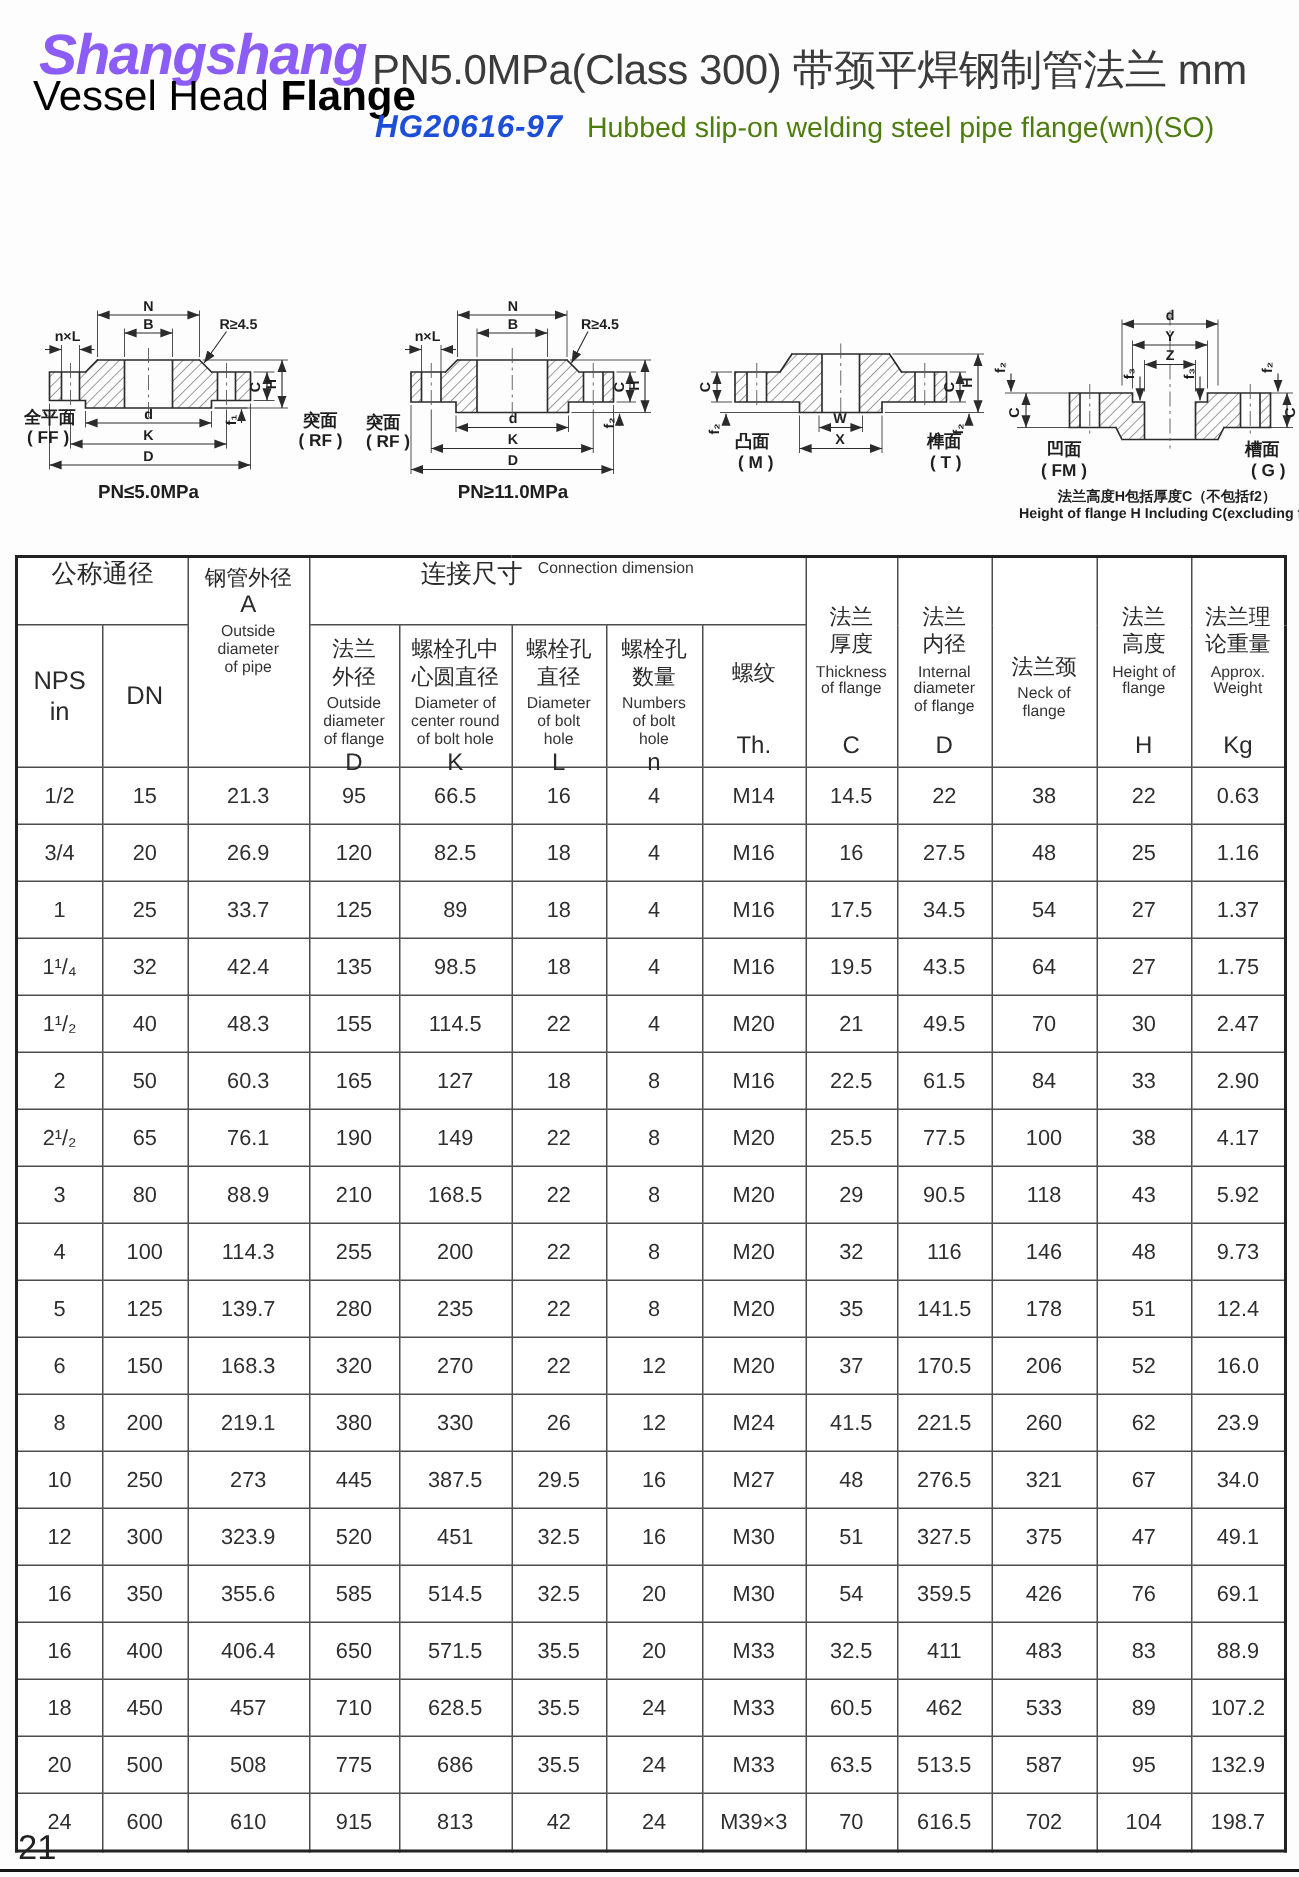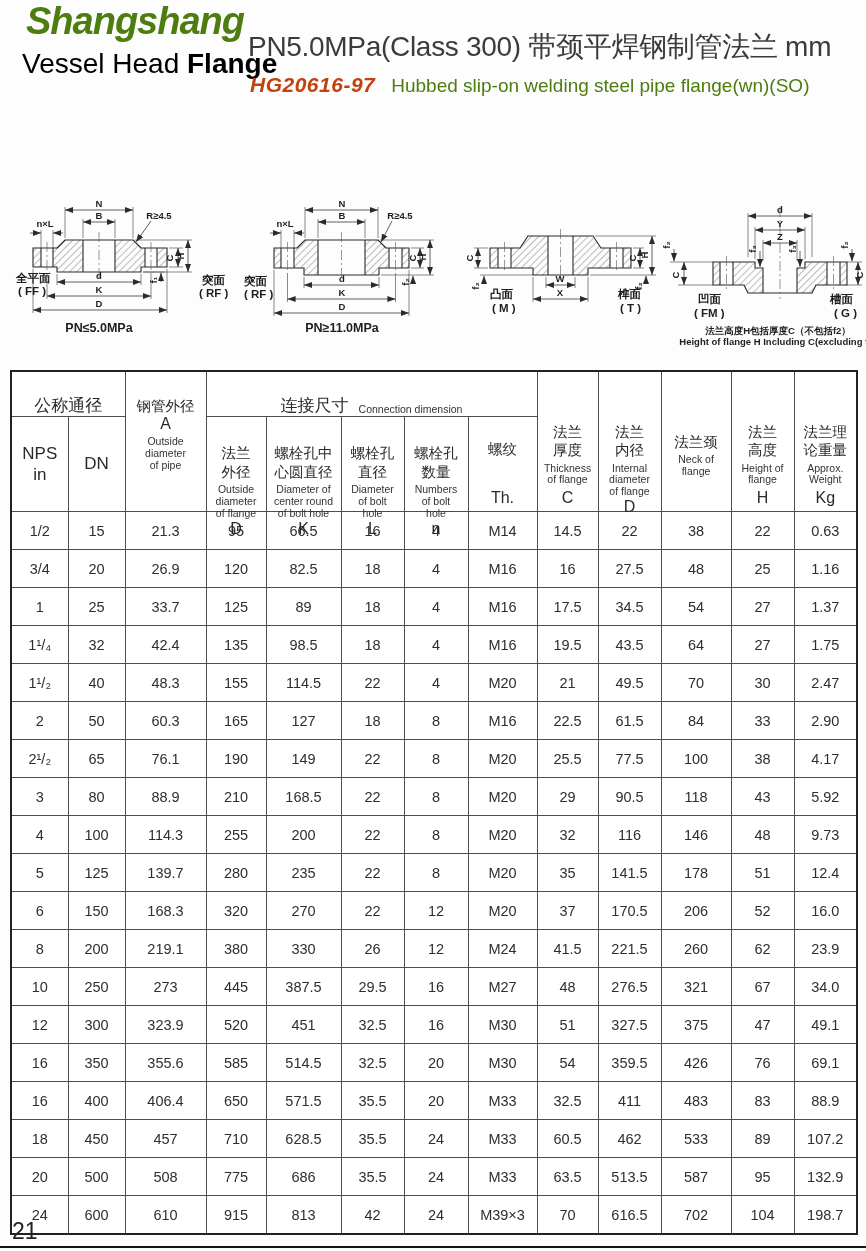--- a/index.html
+++ b/index.html
@@ -1,25 +1,25 @@
 <!DOCTYPE html>
 <html><head>
 <meta charset="utf-8">
 <style>
   html,body{margin:0;padding:0;}
   body{width:866px;height:1251px;position:relative;background:#fdfdfd;overflow:hidden;
        font-family:"Liberation Sans",sans-serif;color:#333;}
   
-  .logo{position:absolute;left:26px;top:0;font-size:38px;font-weight:bold;font-style:italic;
-        color:#4d7c0f;letter-spacing:-1px;}
+  .logo{position:absolute;left:26px;top:16px;font-size:38px;font-weight:bold;font-style:italic;
+        color:#8b5cf6;letter-spacing:-1px;}
   .logo-sub{position:absolute;left:22px;top:48px;font-size:28px;color:#000000;letter-spacing:0;}
   .logo-sub b{font-weight:bold;}
   .doc-title{position:absolute;left:232px;top:28px;font-size:28px;color:#3b3b3b;letter-spacing:-0.3px;white-space:nowrap;margin-left:16px;}
   .doc-sub{position:absolute;left:250px;top:73px;white-space:nowrap;}
-  .doc-std{font-size:21px;font-weight:bold;font-style:italic;color:#c2410c;letter-spacing:0.5px;}
+  .doc-std{font-size:21px;font-weight:bold;font-style:italic;color:#1d4ed8;letter-spacing:0.5px;}
   .doc-sub-en{font-size:19px;color:#4d7c0f;margin-left:16px;}
   
   .fig{position:absolute;}
   svg text{font-family:"Liberation Sans",sans-serif;}
   .dt{font-size:9.5px;font-weight:bold;fill:#1e1e1e;text-anchor:middle;}
   .fl{font-size:11.5px;font-weight:bold;fill:#1e1e1e;}
   .cap{font-size:12.5px;font-weight:bold;fill:#1e1e1e;text-anchor:middle;}
   .nt{font-size:9.5px;font-weight:bold;fill:#1e1e1e;text-anchor:middle;}
   .ol{stroke:#2b2b2b;stroke-width:1.1;fill:none;stroke-linecap:square;}
   .dl{stroke:#2b2b2b;stroke-width:0.75;fill:none;}
@@ -27,26 +27,26 @@
   .cl{stroke:#555;stroke-width:0.6;stroke-dasharray:10 3 2 3;fill:none;}
   .hp{stroke:none;}
   
   .spec-table{position:absolute;left:10px;top:370px;width:846px;border-collapse:collapse;
               table-layout:fixed;border:2px solid #222;}
   .spec-table th,.spec-table td{border:1px solid #4d4d4d;padding:0;text-align:center;
               font-weight:normal;background:#fff;}
   .spec-table td{font-size:14.5px;height:37px;color:#2e2e2e;}
   .hr1 .gcell{height:44px;}
   .hc{display:flex;flex-direction:column;align-items:center;box-sizing:border-box;}
-  .grow{flex-direction:row;justify-content:center;align-items:flex-end;gap:10px;height:44px;}
+  .grow{flex-direction:row;justify-content:center;align-items:flex-start;gap:10px;height:44px;}
   .hc2{height:94px;padding-top:7px;}
   .hcT{height:138px;padding-top:30px;}
   .hcT.pipe{padding-top:4px;}
-  .hcT.neck{padding-top:40px;}
-  .cn{font-size:14.5px;line-height:1.28;color:#2a2a2a;white-space:pre-line;text-align:center;margin-top:20px;}
+  .hcT.neck{padding-top:63px;}
+  .cn{font-size:14.5px;line-height:1.28;color:#2a2a2a;white-space:pre-line;text-align:center;}
   .cn17{font-size:17px;color:#2a2a2a;white-space:pre-line;line-height:1.25;}
   .en{font-size:10.5px;line-height:1.13;color:#333;white-space:pre-line;text-align:center;margin-top:3px;}
   .sym{font-size:16px;color:#2a2a2a;margin-top:3px;}
   .push{margin-top:auto;padding-bottom:4px;}
   .mid{margin-top:16px;}
   
   .page-num{position:absolute;left:12px;top:1218px;font-size:23px;color:#222;}
   .bottom-rule{position:absolute;left:0;top:1246px;width:866px;height:2px;background:#151515;}
 </style>
 </head>

